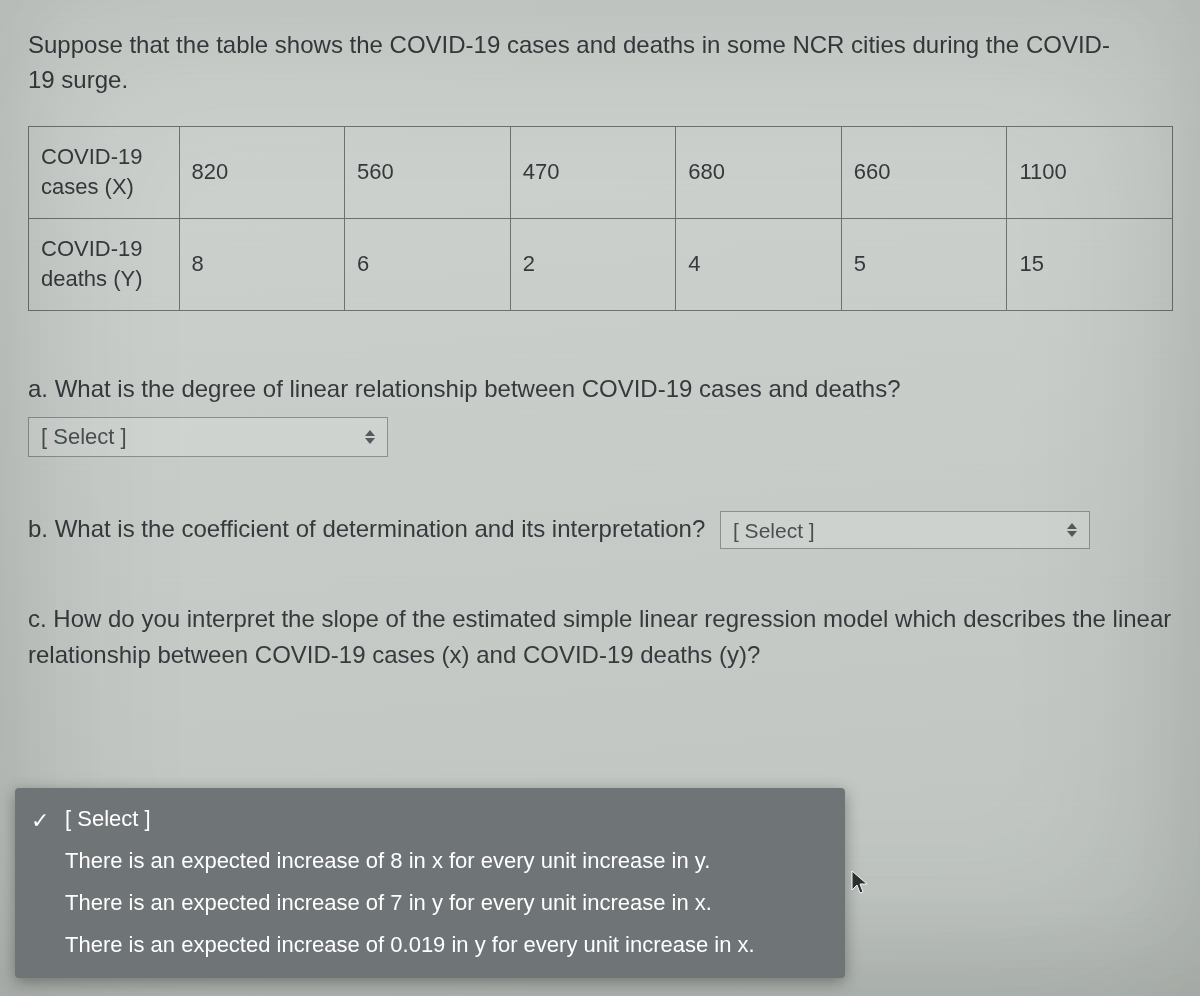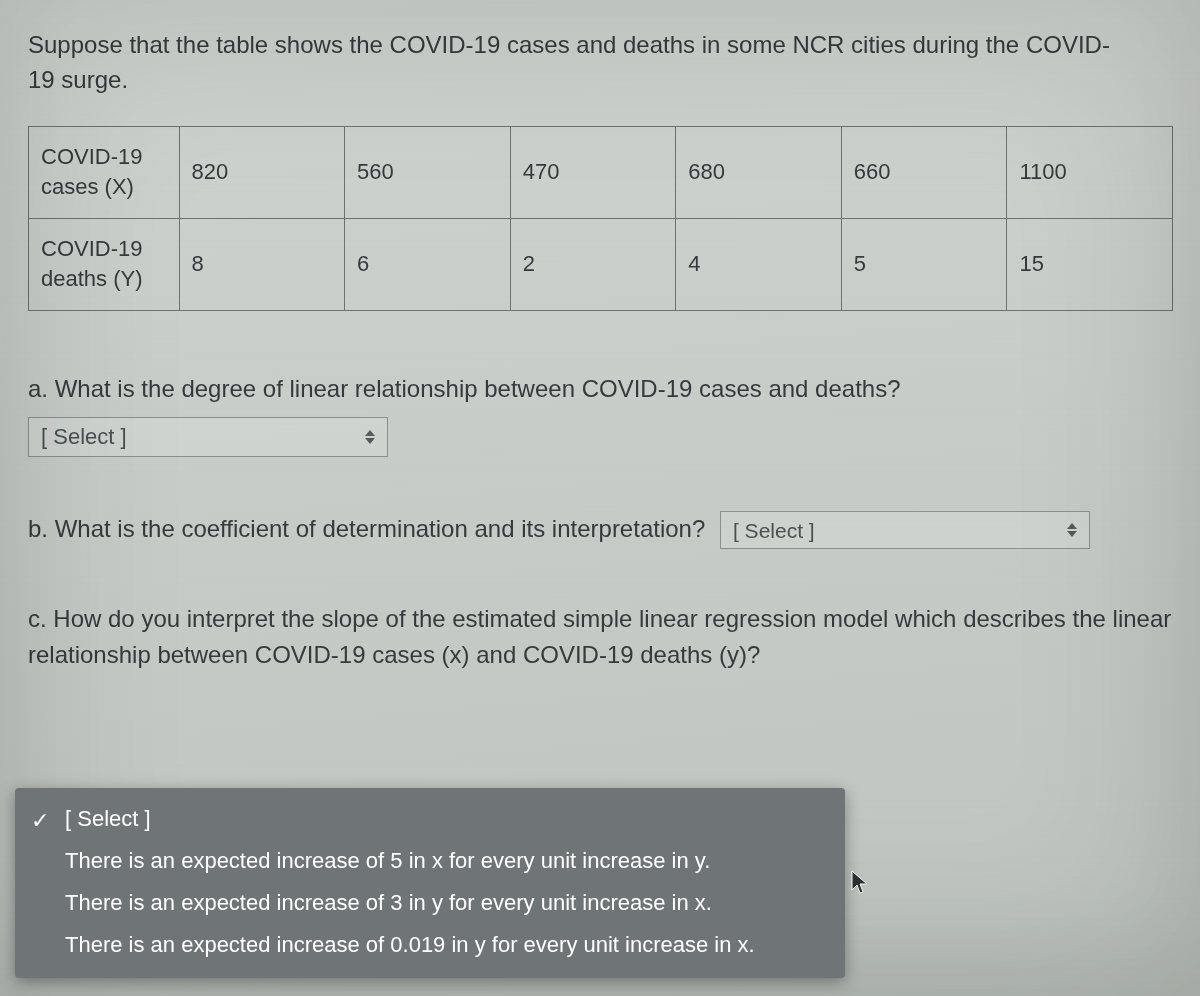--- a/index.html
+++ b/index.html
@@ -205,24 +205,24 @@
   <div class="q q-c">
     <span>c. How do you interpret the slope of the estimated simple linear regression model which describes the linear relationship between COVID-19 cases (x) and COVID-19 deaths (y)?</span>
   </div>
 
   <div class="dropdown-panel">
     <div class="opt">
       <span class="check">✓</span>
       <span>[ Select ]</span>
     </div>
     <div class="opt">
-      <span>There is an expected increase of 5 in x for every unit increase in y.</span>
-    </div>
-    <div class="opt">
-      <span>There is an expected increase of 3 in y for every unit increase in x.</span>
+      <span>There is an expected increase of 8 in x for every unit increase in y.</span>
+    </div>
+    <div class="opt">
+      <span>There is an expected increase of 7 in y for every unit increase in x.</span>
     </div>
     <div class="opt">
       <span>There is an expected increase of 0.019 in y for every unit increase in x.</span>
     </div>
   </div>
 
   <div class="cursor">
     <svg width="20" height="26" viewBox="0 0 20 26">
       <path d="M1 1 L1 20 L6 15 L9 23 L12 22 L9 14 L16 14 Z" fill="#2b2f30" stroke="#f5f7f6" stroke-width="1"></path>
     </svg>

